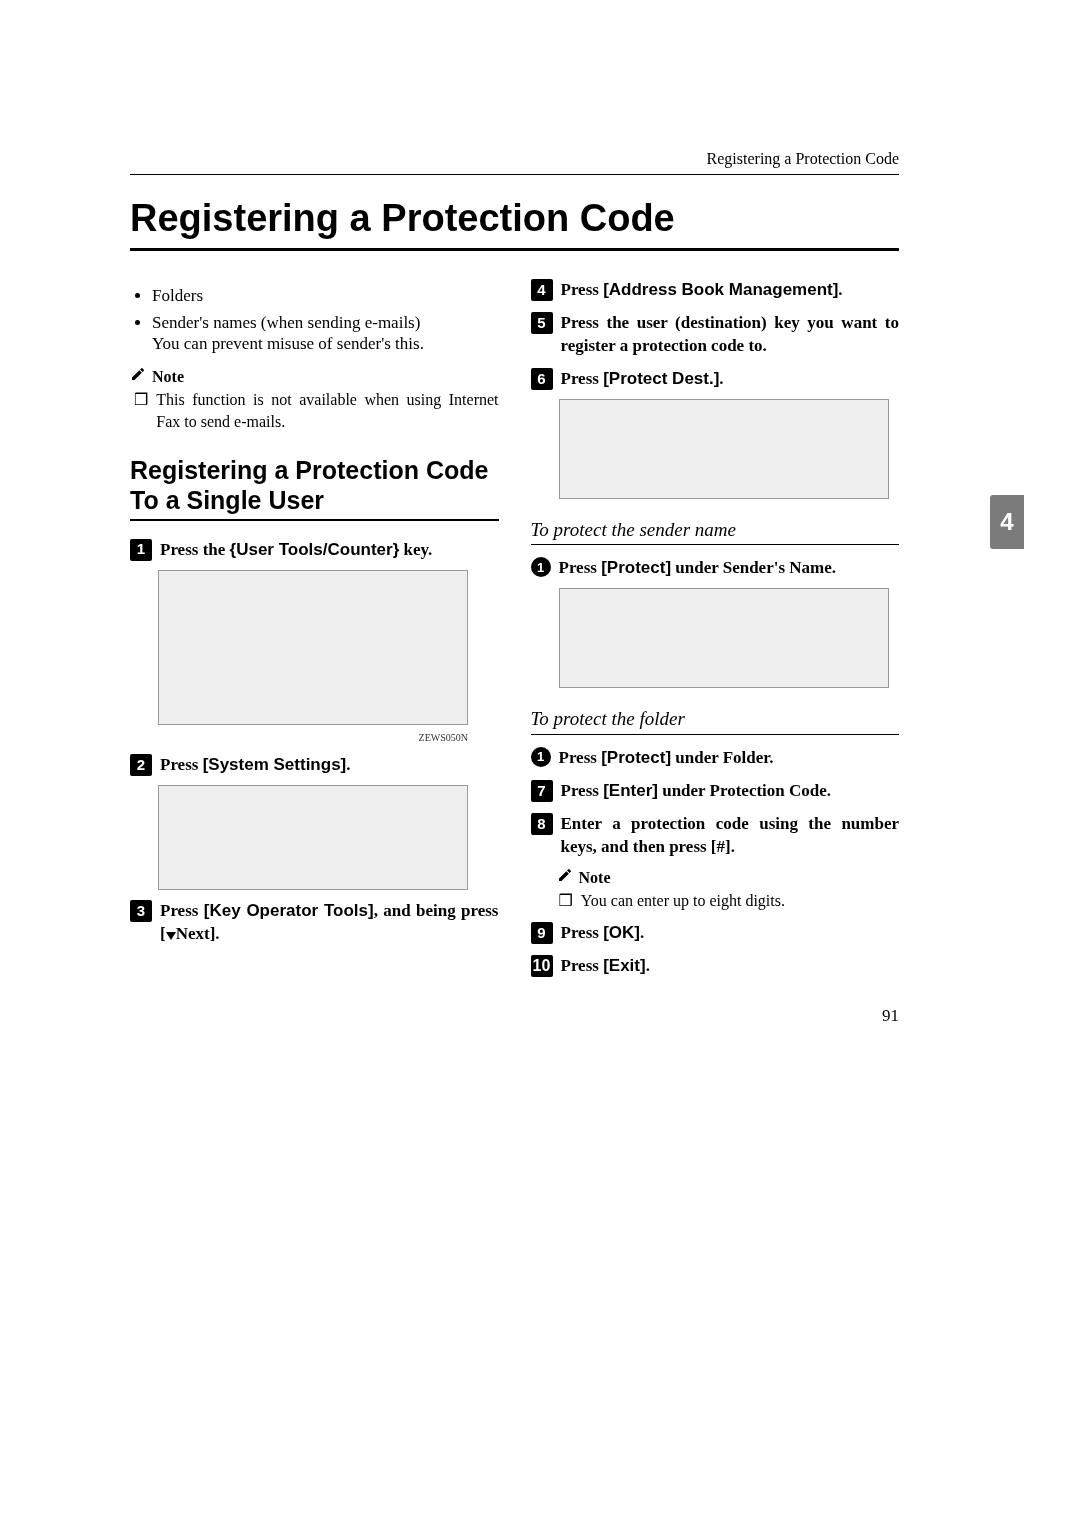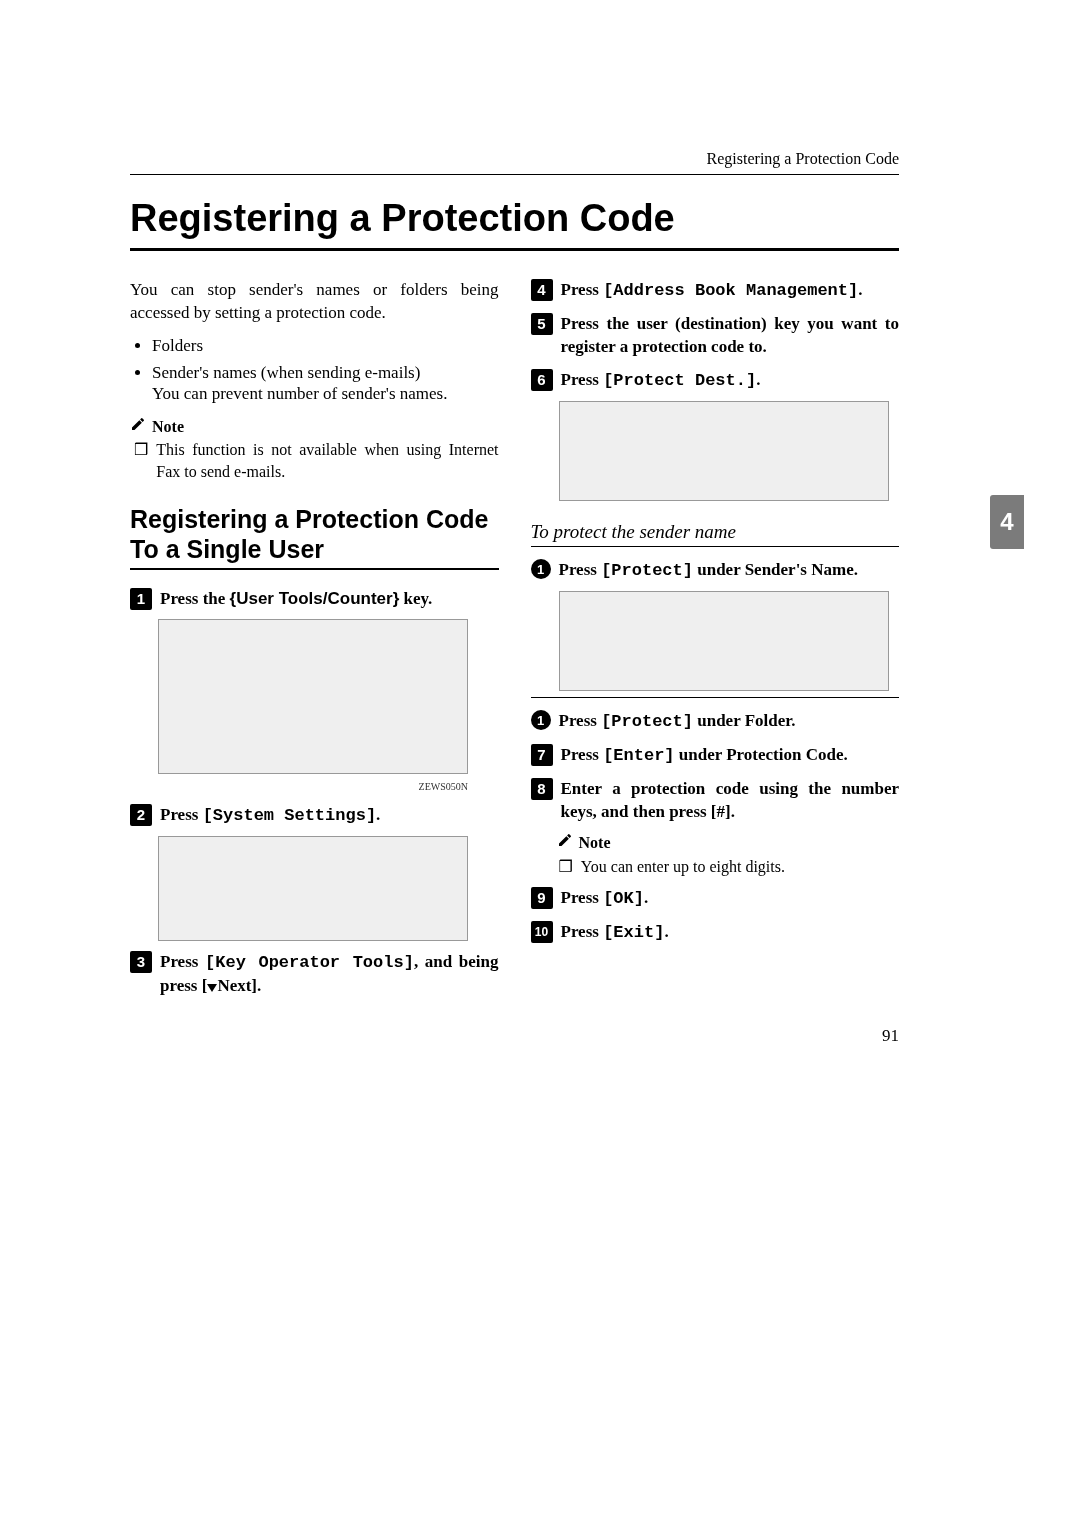--- a/index.html
+++ b/index.html
@@ -108,21 +108,21 @@
     align-items: center; justify-content: center;
     border-radius: 2px;
   }
   .step .num.circle {
     width: 20px; height: 20px;
     border-radius: 50%;
     font-size: 13px;
   }
   .step .text { flex: 1; }
   .bold { font-weight: bold; }
-  .bracket { font-family: Liberation Mono, monospace; font-weight: bold; }
+  .bracket { font-family: Liberation Sans, sans-serif; font-weight: bold; }
   .key-wrap {
     display: inline-block;
     font-family: Arial, sans-serif;
     font-weight: bold;
   }
   .key-wrap::before { content: "{"; font-weight: bold; }
   .key-wrap::after  { content: "}"; font-weight: bold; }
 
   
   .figure {
@@ -183,29 +183,28 @@
   <div class="running-header">Registering a Protection Code</div>
   <hr class="hr-thin">
 
   <h1 class="title">Registering a Protection Code</h1>
   <hr class="rule-under" style="border-top-width:3px">
 
   <div class="columns">
 
     <div class="col">
 
-      <p style="text-align:justify">You can stop sender's names or folders being accessed by setting a protection code.</p>
 
       <ul class="bullets">
         <li>
           <span>Folders</span>
         </li>
         <li>
           <span>Sender's names (when sending e-mails)</span>
-          <div class="indent-desc" style="margin-left:0">You can prevent number of sender's names.</div>
+          <div class="indent-desc" style="margin-left:0">You can prevent misuse of sender's this.</div>
         </li>
       </ul>
 
       <div class="note-head">
         <svg viewBox="0 0 24 24">
             <path d="M3 17.25V21h3.75L17.81 9.94l-3.75-3.75L3 17.25zM20.71 7.04a1 1 0 0 0 0-1.41l-2.34-2.34a1 1 0 0 0-1.41 0l-1.83 1.83 3.75 3.75 1.83-1.83z" fill="#000"></path>
           </svg>
         <span>Note</span>
       </div>
       <div class="note-item">
@@ -272,20 +271,21 @@
 
       <div class="step">
         <span class="num circle">1</span>
         <span class="text bold">
           <span>Press </span><span class="bracket">[Protect]</span><span> under Sender's Name.</span>
         </span>
       </div>
 
       <div class="figure" style="height:100px;width:330px;margin-left:28px"></div>
 
+      <div class="sub-title">To protect the folder</div>
       <hr class="rule-under-thin">
 
       <div class="step">
         <span class="num circle">1</span>
         <span class="text bold">
           <span>Press </span><span class="bracket">[Protect]</span><span> under Folder.</span>
         </span>
       </div>
 
       <div class="step">
@@ -312,21 +312,21 @@
       </div>
 
       <div class="step">
         <span class="num">9</span>
         <span class="text bold">
           <span>Press </span><span class="bracket">[OK]</span><span>.</span>
         </span>
       </div>
 
       <div class="step">
-        <span class="num" style="font-size:12px">10</span>
+        <span class="num" style="font-size:16px">10</span>
         <span class="text bold">
           <span>Press </span><span class="bracket">[Exit]</span><span>.</span>
         </span>
       </div>
 
     </div>
   </div>
 
   <div class="page-num">91</div>
 

